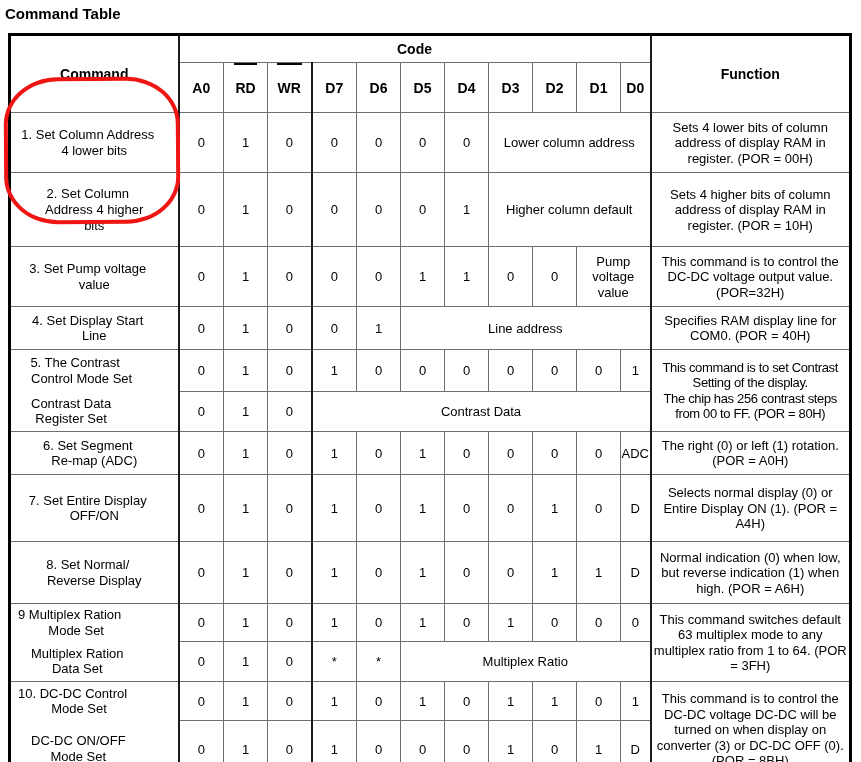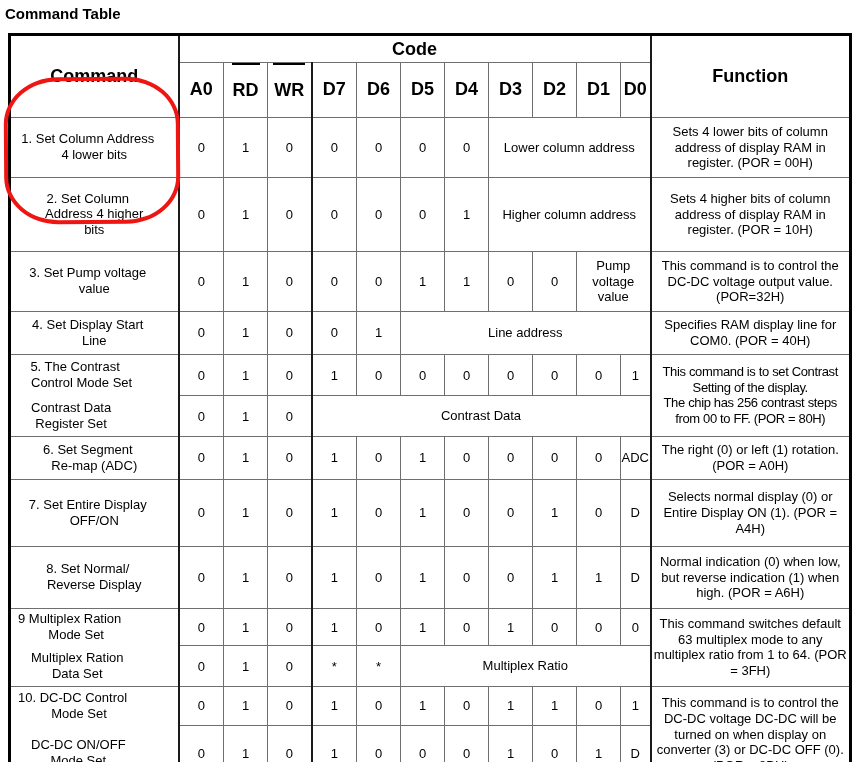--- a/index.html
+++ b/index.html
@@ -4,21 +4,21 @@
 <style>
   html,body{margin:0;padding:0;background:#fff;}
   body{width:861px;height:762px;overflow:hidden;
        font-family:"Liberation Sans",sans-serif;color:#000;}
   .page{position:relative;width:861px;height:762px;}
   .title{position:absolute;left:5px;top:5px;font-size:15px;font-weight:bold;margin:0;}
   table.cmd{position:absolute;left:8px;top:33px;border-collapse:collapse;
             table-layout:fixed;border:3px solid #000;}
   table.cmd th,table.cmd td{border:1px solid #6f6f6f;font-size:13px;
             text-align:center;vertical-align:middle;padding:0;overflow:hidden;}
-  table.cmd th{font-weight:bold;font-size:18px;}
+  table.cmd th{font-weight:bold;font-size:14px;}
   
   .sep-r{border-right:2px solid #1a1a1a !important;}
   .sep-l{border-left:2px solid #1a1a1a !important;}
   
   td.cmd-cell{text-align:left;vertical-align:middle;white-space:pre-line;
               padding:2px 2px 2px 20px;text-indent:-13px;line-height:1.22;}
   td.cmd-merged{vertical-align:top;padding:0;text-align:left;}
   .cmd-main,.cmd-sub{display:flex;align-items:center;white-space:pre-line;
               line-height:1.22;padding-left:20px;box-sizing:border-box;}
   .cmd-main{text-indent:-13px;}
@@ -97,21 +97,21 @@
         <td class="cmd-cell sep-r">2. Set Column
 Address 4 higher
 bits</td>
         <td class="bit">0</td>
         <td class="bit">1</td>
         <td class="bit sep-r">0</td>
         <td class="bit">0</td>
         <td class="bit">0</td>
         <td class="bit">0</td>
         <td class="bit">1</td>
-        <td class="span-cell" colspan="4">Higher column address</td>
+        <td class="span-cell" colspan="4">Higher column default</td>
         <td class="fn-cell sep-l">Sets 4 higher bits of column address of display RAM in register. (POR = 10H)</td>
       </tr>
 
       <tr style="height:60px">
         <td class="cmd-cell sep-r">3. Set Pump voltage
 value</td>
         <td class="bit">0</td>
         <td class="bit">1</td>
         <td class="bit sep-r">0</td>
         <td class="bit">0</td>

